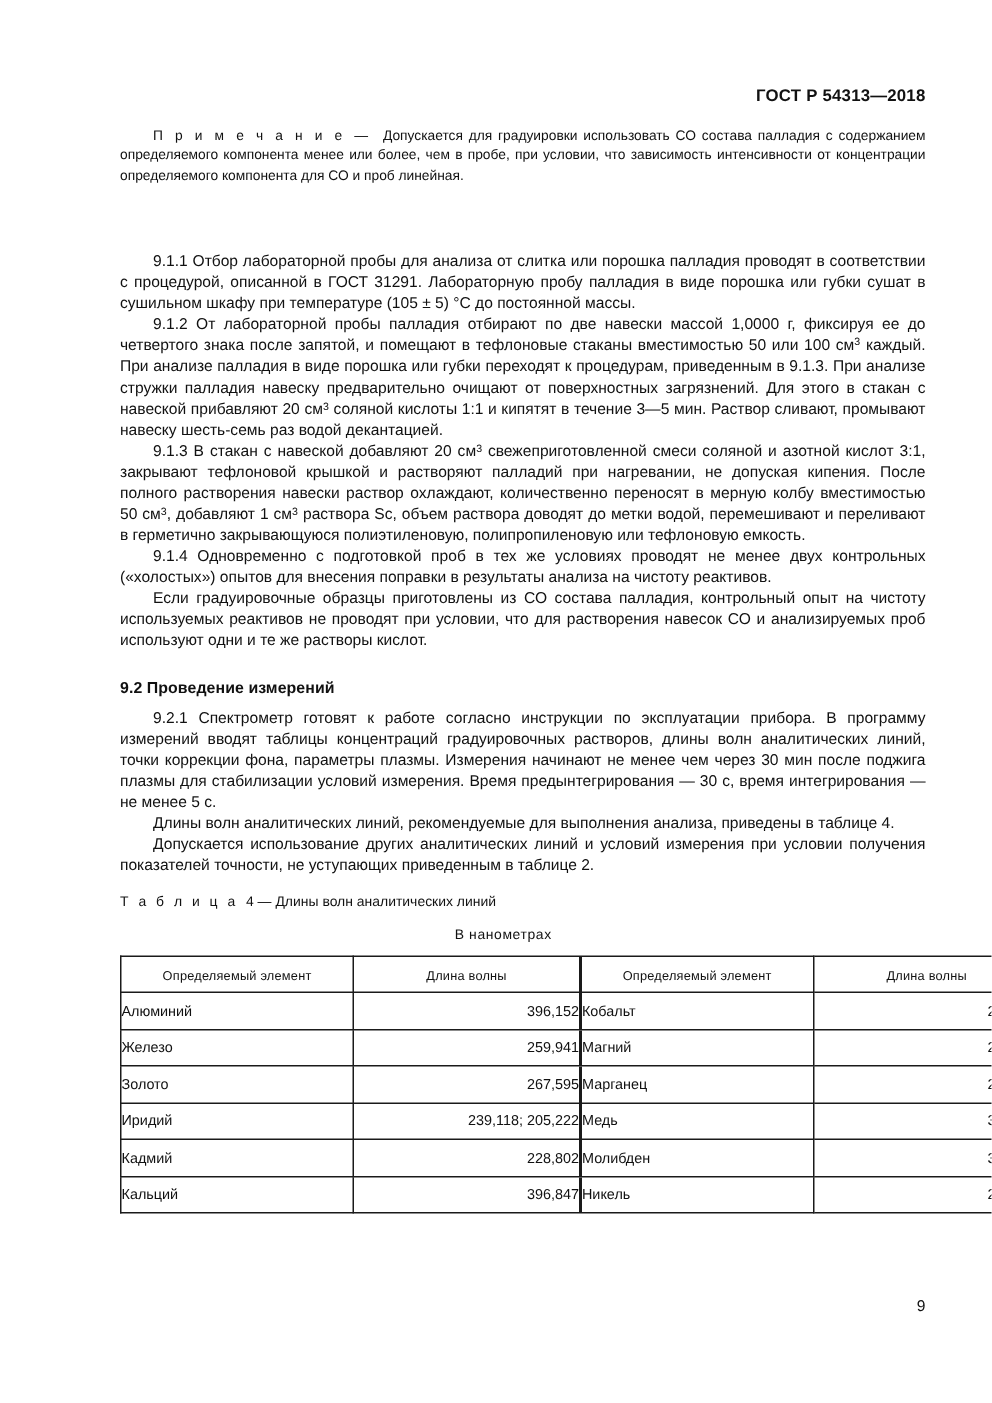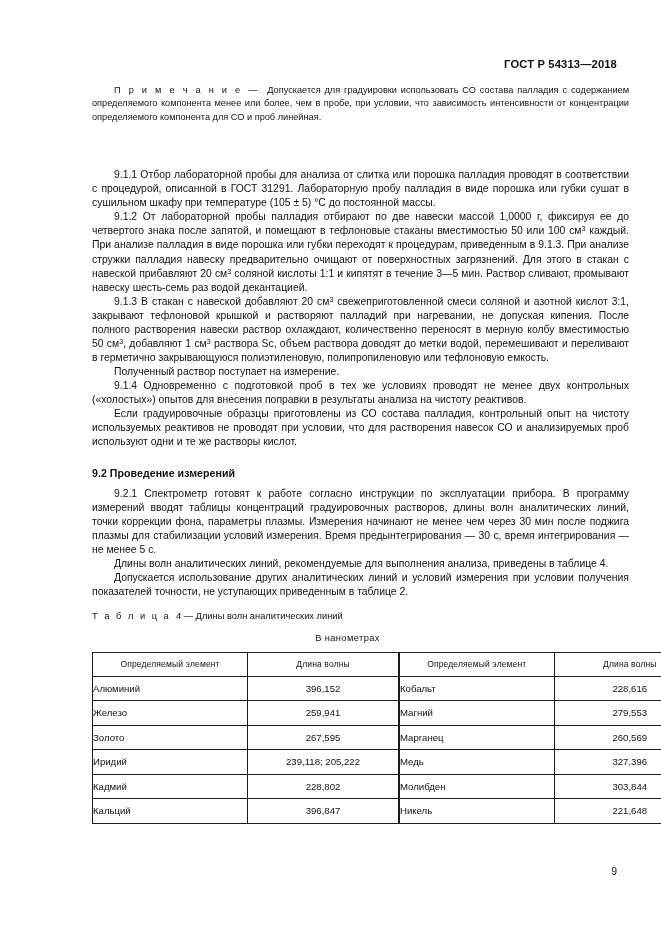--- a/index.html
+++ b/index.html
@@ -34,21 +34,20 @@
     letter-spacing: 0.15px;
     white-space: nowrap;
   }
 
   
   .col {
     position: absolute;
     left: 62px;
     top: 84px;
     width: 537px;
-    margin-left: 12px;
   }
 
   p {
     margin: 0;
     font-size: 10.4px;
     line-height: 14.05px;
     text-align: justify;
     text-justify: inter-word;
   }
 
@@ -128,21 +127,21 @@
   }
   table.wl td {
     height: 23.5px;
     font-size: 9.6px;
   }
   .c-el {
     padding-left: 9px;
     text-align: left;
   }
   .c-wl {
-    text-align: center;
+    text-align: right;
   }
   
   .mid-l { border-left: 2.4px solid #1a1a1a !important; }
 
   
   .page-no {
     position: absolute;
     right: 62px;
     bottom: 58px;
     font-size: 10.4px;
@@ -163,21 +162,20 @@
     <div class="sp-h2b"></div>
 
     <div class="sp-h3b"></div>
 
     <p class="body-p">9.1.1  Отбор лабораторной пробы для анализа от слитка или порошка палладия проводят в соответствии с процедурой, описанной в ГОСТ 31291. Лабораторную пробу палладия в виде порошка или губки сушат в сушильном шкафу при температуре (105 ± 5) °C до постоянной массы.</p>
 
     <p class="body-p"><span>9.1.2  От лабораторной пробы палладия отбирают по две навески массой 1,0000 г, фиксируя ее до четвертого знака после запятой, и помещают в тефлоновые стаканы вместимостью 50 или 100 см</span><sup>3</sup><span> каждый. При анализе палладия в виде порошка или губки переходят к процедурам, приведенным в 9.1.3. При анализе стружки палладия навеску предварительно очищают от поверхностных загрязнений. Для этого в стакан с навеской прибавляют 20 см</span><sup>3</sup><span> соляной кислоты 1:1 и кипятят в течение 3—5 мин. Раствор сливают, промывают навеску шесть-семь раз водой декантацией.</span></p>
 
     <p class="body-p"><span>9.1.3  В стакан с навеской добавляют 20 см</span><sup>3</sup><span> свежеприготовленной смеси соляной и азотной кислот 3:1, закрывают тефлоновой крышкой и растворяют палладий при нагревании, не допуская кипения. После полного растворения навески раствор охлаждают, количественно переносят в мерную колбу вместимостью 50 см</span><sup>3</sup><span>, добавляют 1 см</span><sup>3</sup><span> раствора Sc, объем раствора доводят до метки водой, перемешивают и переливают в герметично закрывающуюся полиэтиленовую, полипропиленовую или тефлоновую емкость.</span></p>
 
-    <p class="body-p">Полученный раствор поступает на измерение.</p>
 
     <p class="body-p">9.1.4  Одновременно с подготовкой проб в тех же условиях проводят не менее двух контрольных («холостых») опытов для внесения поправки в результаты анализа на чистоту реактивов.</p>
     <p class="body-p">Если градуировочные образцы приготовлены из СО состава палладия, контрольный опыт на чистоту используемых реактивов не проводят при условии, что для растворения навесок СО и анализируемых проб используют одни и те же растворы кислот.</p>
 
     <div class="sp-h3"></div>
     <h3 class="sub">9.2  Проведение измерений</h3>
     <div class="sp-h3b"></div>
 
     <p class="body-p">9.2.1  Спектрометр готовят к работе согласно инструкции по эксплуатации прибора. В программу измерений вводят таблицы концентраций градуировочных растворов, длины волн аналитических линий, точки коррекции фона, параметры плазмы. Измерения начинают не менее чем через 30 мин после поджига плазмы для стабилизации условий измерения. Время предынтегрирования — 30 с, время интегрирования — не менее 5 с.</p>
     <p class="body-p">Длины волн аналитических линий, рекомендуемые для выполнения анализа, приведены в таблице 4.</p>

